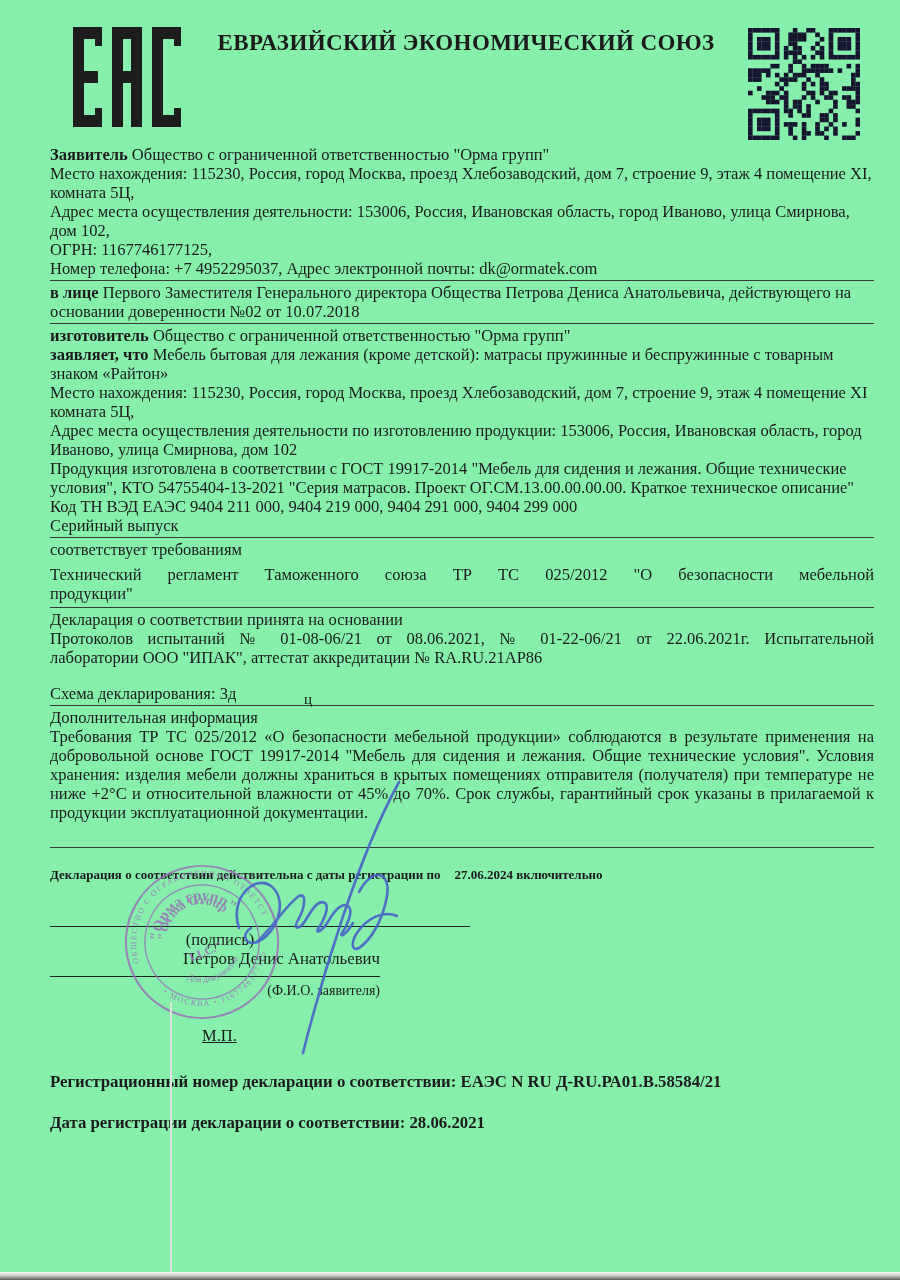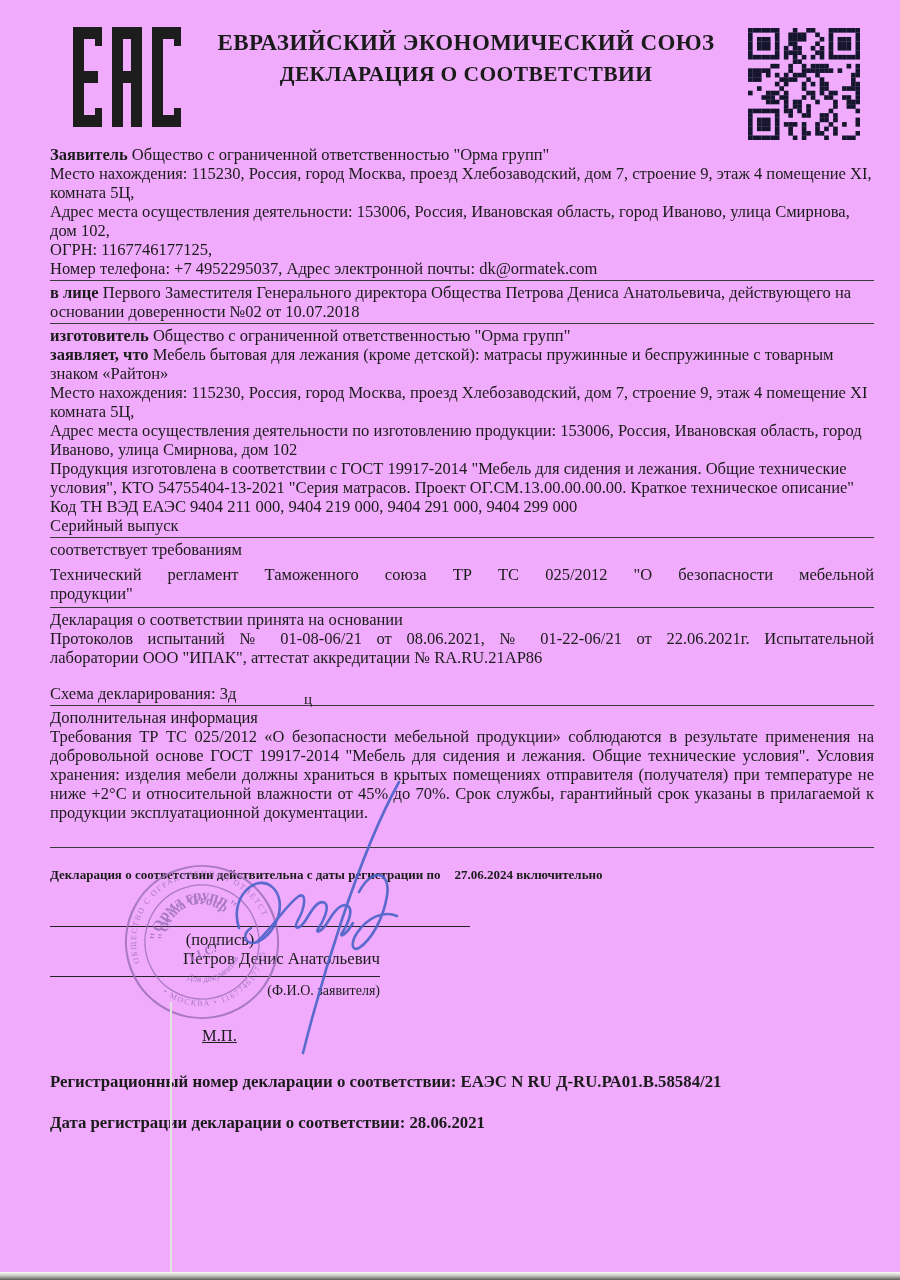--- a/index.html
+++ b/index.html
@@ -1,16 +1,16 @@
 <!DOCTYPE html>
 <html><head>
 <meta charset="utf-8">
 <style>
   html,body{margin:0;padding:0;background:#fff;}
-  .doc{position:relative;width:900px;height:1280px;background:#f0abfc;overflow:hidden;
+  .doc{position:relative;width:900px;height:1280px;background:#86efac;overflow:hidden;
        font-family:"Liberation Serif","DejaVu Serif",serif;color:#1b1b1b;}
   
   .eac-logo{position:absolute;left:73px;top:27px;}
   .titles{position:absolute;left:192px;top:30px;width:548px;text-align:center;font-weight:bold;}
   .title1{font-size:23px;letter-spacing:.4px;line-height:1.1;}
   .title2{font-size:21.5px;margin-top:7px;letter-spacing:.4px;}
   .qr{position:absolute;left:748px;top:28px;}
   
   .content{position:absolute;left:50px;top:145px;width:824px;font-size:16.5px;line-height:19px;}
   .content p{margin:0;}
@@ -66,21 +66,20 @@
       <rect x="79" y="0" width="11" height="100"></rect>
       <rect x="79" y="0" width="29" height="12"></rect>
         <rect x="101" y="12" width="7" height="7"></rect>
       <rect x="79" y="88" width="29" height="12"></rect>
         <rect x="101" y="81" width="7" height="7"></rect>
     </g>
   </svg>
 
   <div class="titles">
     <div class="title1">ЕВРАЗИЙСКИЙ ЭКОНОМИЧЕСКИЙ СОЮЗ</div>
-    <div class="title2">ДЕКЛАРАЦИЯ О СООТВЕТСТВИИ</div>
   </div>
 
   <svg class="qr" width="112" height="112" viewBox="0 0 112 112">
       <rect x="0.00" y="0.00" width="4.63" height="4.63" fill="#15152e"></rect>
       <rect x="4.48" y="0.00" width="4.63" height="4.63" fill="#15152e"></rect>
       <rect x="8.96" y="0.00" width="4.63" height="4.63" fill="#15152e"></rect>
       <rect x="13.44" y="0.00" width="4.63" height="4.63" fill="#15152e"></rect>
       <rect x="17.92" y="0.00" width="4.63" height="4.63" fill="#15152e"></rect>
       <rect x="22.40" y="0.00" width="4.63" height="4.63" fill="#15152e"></rect>
       <rect x="26.88" y="0.00" width="4.63" height="4.63" fill="#15152e"></rect>

